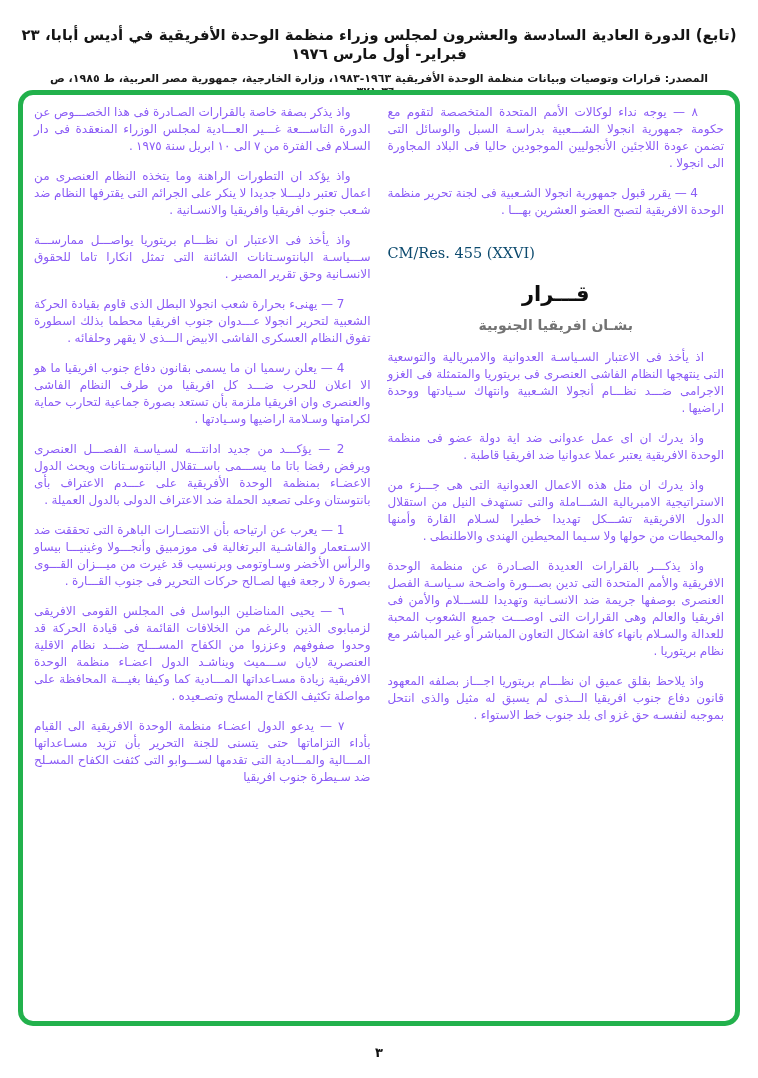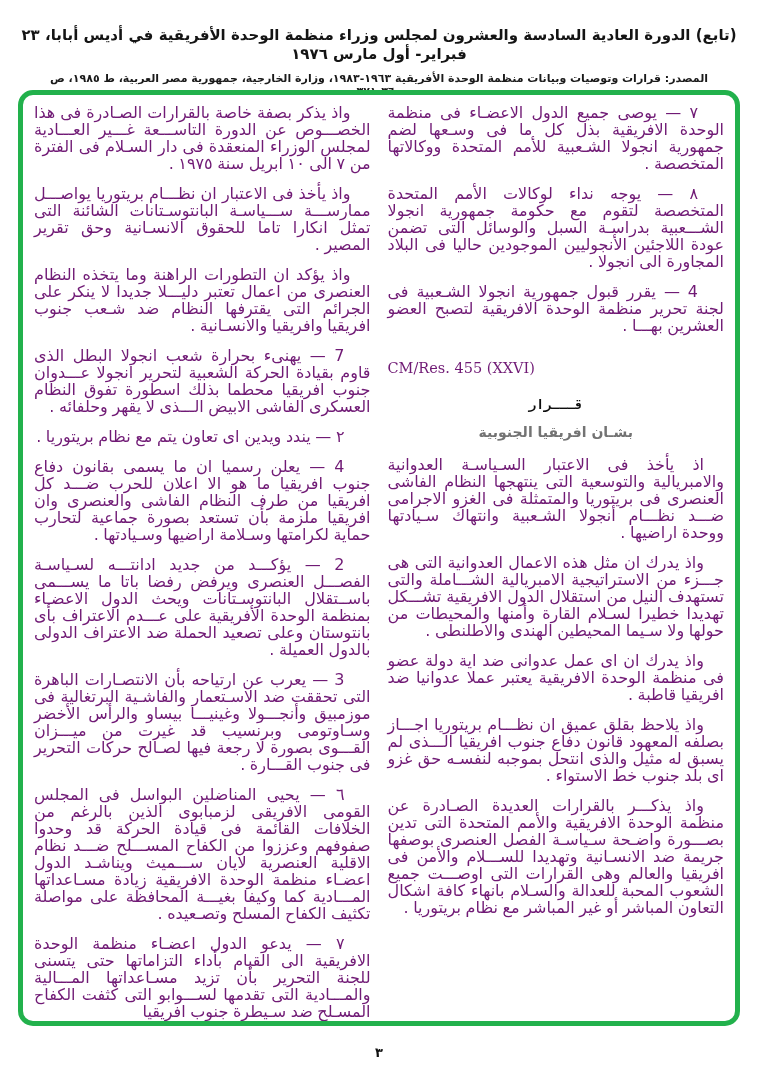--- a/index.html
+++ b/index.html
@@ -29,41 +29,41 @@
   }
   .cols {
     position:absolute; left:0; top:0; right:0; bottom:0;
     display:flex; direction:rtl;
     padding:9px 11px 6px 11px;
     gap:17px;
   }
   .col { flex:1 1 0; min-width:0; direction:rtl; }
 
   p.para {
-    font-size:16px;
+    font-size:12px;
     line-height:17px;
     text-align:justify;
     text-align-last:right;
     text-indent:20px;
     margin-bottom:13px;
-    color:#701a75;
+    color:#8b5cf6;
     word-spacing:-0.5px;
   }
   p.para.num-item { text-indent:26px; }
 
   .res-id {
     direction:ltr; text-align:left;
     font-family:"DejaVu Serif", serif;
     font-size:14.5px;
     margin:26px 0 0 0;
-    color:#701a75;
+    color:#0c4a6e;
   }
   .res-title {
     text-align:center; font-weight:bold;
-    font-size:13px; margin-top:21px; color:#0d0d0d;font-family:Liberation Mono, monospace;
+    font-size:21px; margin-top:21px; color:#0d0d0d;
   }
   .res-subtitle {
     text-align:center; font-weight:bold;
     font-size:14px; margin-top:11px; margin-bottom:16px; color:#737373;
   }
 
   .page-number {
     position:absolute; left:0; bottom:18px; width:758px;
     text-align:center; font-size:13px; font-weight:bold; color:#111111;
   }
@@ -75,44 +75,42 @@
 
   <div class="header">
     <div class="header-line1">(تابع) الدورة العادية السادسة والعشرون لمجلس وزراء منظمة الوحدة الأفريقية في أديس أبابا، ٢٣ فبراير- أول مارس ١٩٧٦</div>
     <div class="header-line2">المصدر: قرارات وتوصيات وبيانات منظمة الوحدة الأفريقية ١٩٦٣-١٩٨٣، وزارة الخارجية، جمهورية مصر العربية، ط ١٩٨٥، ص ٣٦٠-٣٧١</div>
   </div>
 
   <div class="frame">
     <div class="cols">
 
       <div class="col">
-        <p class="para num-item">٧ — يوصى جميع الدول الاعضـاء فى منظمة الوحدة الافريقية بذل كل ما فى وسـعها لضم جمهورية انجولا الشـعبية للأمم المتحدة ووكالاتها المتخصصة .</p>
         <p class="para num-item">٨ — يوجه نداء لوكالات الأمم المتحدة المتخصصة لتقوم مع حكومة جمهورية انجولا الشـــعبية بدراسـة السبل والوسائل التى تضمن عودة اللاجئين الأنجوليين الموجودين حاليا فى البلاد المجاورة الى انجولا .</p>
         <p class="para num-item">4 — يقرر قبول جمهورية انجولا الشـعبية فى لجنة تحرير منظمة الوحدة الافريقية لتصبح العضو العشرين بهـــا .</p>
 
         <div class="res-id">CM/Res. 455 (XXVI)</div>
         <div class="res-title">قـــرار</div>
         <div class="res-subtitle">بشـان افريقيا الجنوبية</div>
 
         <p class="para">اذ يأخذ فى الاعتبار السـياسـة العدوانية والامبريالية والتوسعية التى ينتهجها النظام الفاشى العنصرى فى بريتوريا والمتمثلة فى الغزو الاجرامى ضـــد نظـــام أنجولا الشـعبية وانتهاك سـيادتها ووحدة اراضيها .</p>
+        <p class="para">واذ يدرك ان اى عمل عدوانى ضد اية دولة عضو فى منظمة الوحدة الافريقية يعتبر عملا عدوانيا ضد افريقيا قاطبة .</p>
         <p class="para">واذ يدرك ان مثل هذه الاعمال العدوانية التى هى جـــزء من الاستراتيجية الامبريالية الشـــاملة والتى تستهدف النيل من استقلال الدول الافريقية تشـــكل تهديدا خطيرا لسـلام القارة وأمنها والمحيطات من حولها ولا سـيما المحيطين الهندى والاطلنطى .</p>
-        <p class="para">واذ يدرك ان اى عمل عدوانى ضد اية دولة عضو فى منظمة الوحدة الافريقية يعتبر عملا عدوانيا ضد افريقيا قاطبة .</p>
+        <p class="para">واذ يذكـــر بالقرارات العديدة الصـادرة عن منظمة الوحدة الافريقية والأمم المتحدة التى تدين بصـــورة واضـحة سـياسـة الفصل العنصرى بوصفها جريمة ضد الانسـانية وتهديدا للســـلام والأمن فى افريقيا والعالم وهى القرارات التى اوصـــت جميع الشعوب المحبة للعدالة والسـلام بانهاء كافة اشكال التعاون المباشر أو غير المباشر مع نظام بريتوريا .</p>
         <p class="para">واذ يلاحظ بقلق عميق ان نظـــام بريتوريا اجـــاز بصلفه المعهود قانون دفاع جنوب افريقيا الـــذى لم يسبق له مثيل والذى انتحل بموجبه لنفسـه حق غزو اى بلد جنوب خط الاستواء .</p>
-        <p class="para">واذ يذكـــر بالقرارات العديدة الصـادرة عن منظمة الوحدة الافريقية والأمم المتحدة التى تدين بصـــورة واضـحة سـياسـة الفصل العنصرى بوصفها جريمة ضد الانسـانية وتهديدا للســـلام والأمن فى افريقيا والعالم وهى القرارات التى اوصـــت جميع الشعوب المحبة للعدالة والسـلام بانهاء كافة اشكال التعاون المباشر أو غير المباشر مع نظام بريتوريا .</p>
       </div>
 
       <div class="col">
         <p class="para">واذ يذكر بصفة خاصة بالقرارات الصـادرة فى هذا الخصـــوص عن الدورة التاســـعة غـــير العـــادية لمجلس الوزراء المنعقدة فى دار السـلام فى الفترة من ٧ الى ١٠ ابريل سنة ١٩٧٥ .</p>
+        <p class="para">واذ يؤكد ان التطورات الراهنة وما يتخذه النظام العنصرى من اعمال تعتبر دليـــلا جديدا لا ينكر على الجرائم التى يقترفها النظام ضد شـعب جنوب افريقيا وافريقيا والانسـانية .</p>
         <p class="para">واذ يأخذ فى الاعتبار ان نظـــام بريتوريا يواصـــل ممارســـة ســـياسـة البانتوسـتانات الشائنة التى تمثل انكارا تاما للحقوق الانسـانية وحق تقرير المصير .</p>
-        <p class="para">واذ يؤكد ان التطورات الراهنة وما يتخذه النظام العنصرى من اعمال تعتبر دليـــلا جديدا لا ينكر على الجرائم التى يقترفها النظام ضد شـعب جنوب افريقيا وافريقيا والانسـانية .</p>
         <p class="para num-item">7 — يهنىء بحرارة شعب انجولا البطل الذى قاوم بقيادة الحركة الشعبية لتحرير انجولا عـــدوان جنوب افريقيا محطما بذلك اسطورة تفوق النظام العسكرى الفاشى الابيض الـــذى لا يقهر وحلفائه .</p>
-        <p class="para num-item">٢ — يندد ويدين اى تعاون يتم مع نظام بريتوريا .</p>
         <p class="para num-item">4 — يعلن رسميا ان ما يسمى بقانون دفاع جنوب افريقيا ما هو الا اعلان للحرب ضـــد كل افريقيا من طرف النظام الفاشى والعنصرى وان افريقيا ملزمة بأن تستعد بصورة جماعية لتحارب حماية لكرامتها وسـلامة اراضيها وسـيادتها .</p>
         <p class="para num-item">2 — يؤكـــد من جديد ادانتـــه لسـياسـة الفصـــل العنصرى ويرفض رفضا باتا ما يســـمى باســتقلال البانتوسـتانات ويحث الدول الاعضـاء بمنظمة الوحدة الأفريقية على عـــدم الاعتراف بأى بانتوستان وعلى تصعيد الحملة ضد الاعتراف الدولى بالدول العميلة .</p>
-        <p class="para num-item">3 — يعرب عن ارتياحه بأن الانتصـارات الباهرة التى تحققت ضد الاسـتعمار والفاشـية البرتغالية فى موزمبيق وأنجـــولا وغينيـــا بيساو والرأس الأخضر وسـاوتومى وبرنسيب قد غيرت من ميـــزان القـــوى بصورة لا رجعة فيها لصـالح حركات التحرير فى جنوب القـــارة .</p>
+        <p class="para num-item">1 — يعرب عن ارتياحه بأن الانتصـارات الباهرة التى تحققت ضد الاسـتعمار والفاشـية البرتغالية فى موزمبيق وأنجـــولا وغينيـــا بيساو والرأس الأخضر وسـاوتومى وبرنسيب قد غيرت من ميـــزان القـــوى بصورة لا رجعة فيها لصـالح حركات التحرير فى جنوب القـــارة .</p>
         <p class="para num-item">٦ — يحيى المناضلين البواسل فى المجلس القومى الافريقى لزمبابوى الذين بالرغم من الخلافات القائمة فى قيادة الحركة قد وحدوا صفوفهم وعززوا من الكفاح المســـلح ضـــد نظام الاقلية العنصرية لايان ســـميث ويناشـد الدول اعضـاء منظمة الوحدة الافريقية زيادة مسـاعداتها المـــادية كما وكيفا بغيـــة المحافظة على مواصلة تكثيف الكفاح المسلح وتصـعيده .</p>
         <p class="para num-item">٧ — يدعو الدول اعضـاء منظمة الوحدة الافريقية الى القيام بأداء التزاماتها حتى يتسنى للجنة التحرير بأن تزيد مسـاعداتها المـــالية والمـــادية التى تقدمها لســـوابو التى كثفت الكفاح المسـلح ضد سـيطرة جنوب افريقيا</p>
       </div>
 
     </div>
   </div>
 
   <div class="page-number">٣</div>
 
 </div>

